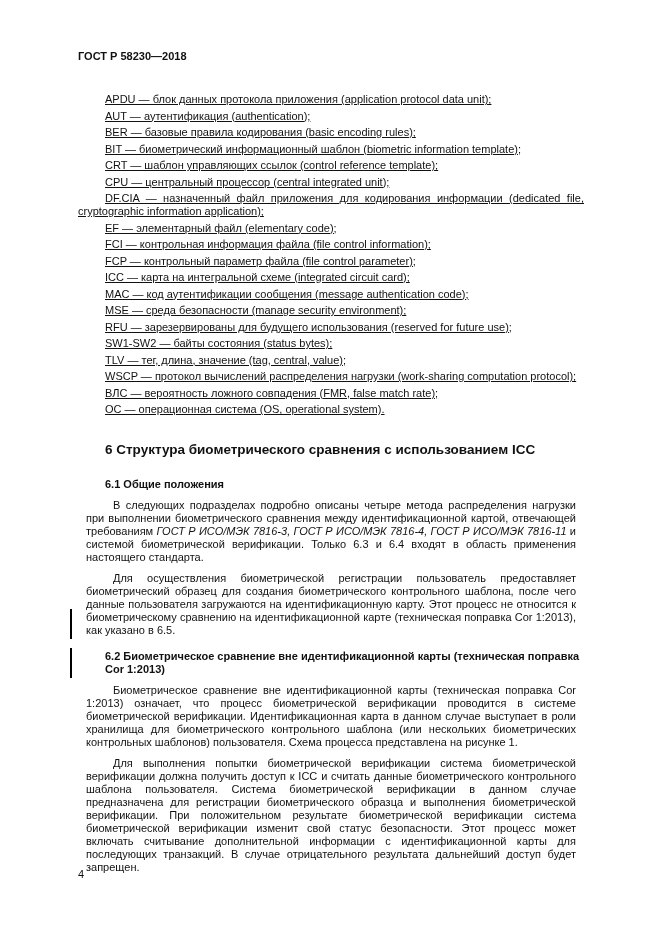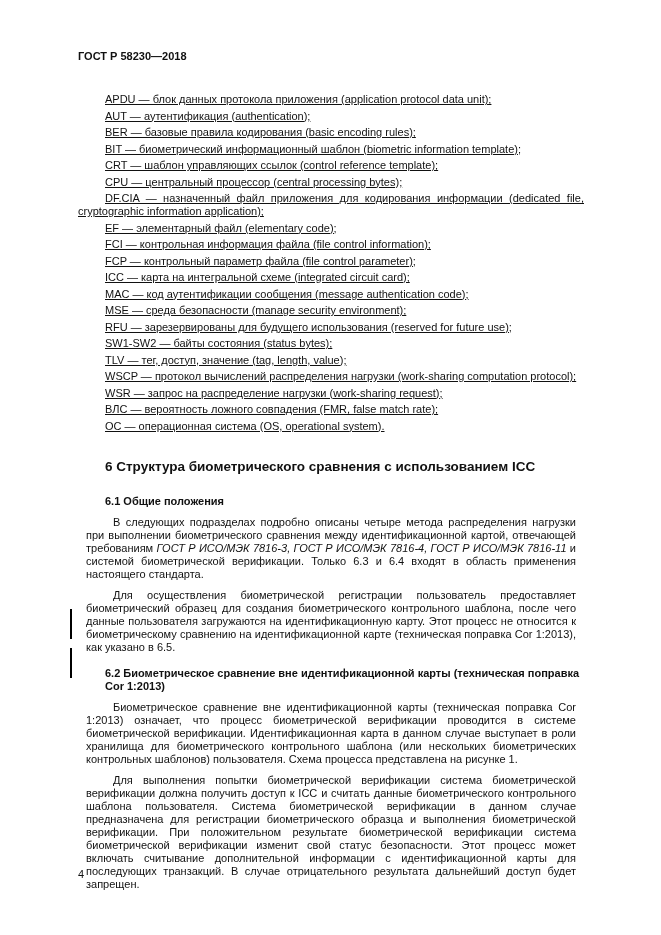--- a/index.html
+++ b/index.html
@@ -77,33 +77,32 @@
   <div class="content">
 
     <div class="doc-header">ГОСТ Р 58230—2018</div>
 
     <div class="abbr-list">
       <p>APDU — блок данных протокола приложения (application protocol data unit);</p>
       <p>AUT — аутентификация (authentication);</p>
       <p>BER — базовые правила кодирования (basic encoding rules);</p>
       <p>BIT — биометрический информационный шаблон (biometric information template);</p>
       <p>CRT — шаблон управляющих ссылок (control reference template);</p>
-      <p>CPU — центральный процессор (central processing bytes);</p>
+      <p>CPU — центральный процессор (central integrated unit);</p>
       <p>DF.CIA — назначенный файл приложения для кодирования информации (dedicated file, cryptographic information application);</p>
       <p>EF — элементарный файл (elementary code);</p>
       <p>FCI — контрольная информация файла (file control information);</p>
       <p>FCP — контрольный параметр файла (file control parameter);</p>
       <p>ICC — карта на интегральной схеме (integrated circuit card);</p>
       <p>MAC — код аутентификации сообщения (message authentication code);</p>
       <p>MSE — среда безопасности (manage security environment);</p>
       <p>RFU — зарезервированы для будущего использования (reserved for future use);</p>
       <p>SW1-SW2 — байты состояния (status bytes);</p>
-      <p>TLV — тег, доступ, значение (tag, length, value);</p>
+      <p>TLV — тег, длина, значение (tag, central, value);</p>
       <p>WSCP — протокол вычислений распределения нагрузки (work-sharing computation protocol);</p>
-      <p>WSR — запрос на распределение нагрузки (work-sharing request);</p>
       <p>ВЛС — вероятность ложного совпадения (FMR, false match rate);</p>
       <p>ОС — операционная система (OS, operational system).</p>
     </div>
 
     <div class="h1">6 Структура биометрического сравнения с использованием ICC</div>
 
     <div class="h2">6.1 Общие положения</div>
 
     <p class="body"><span>В следующих подразделах подробно описаны четыре метода распределения нагрузки при выполнении биометрического сравнения между идентификационной картой, отвечающей требованиям </span><em class="gost-ref">ГОСТ Р ИСО/МЭК 7816-3, ГОСТ Р ИСО/МЭК 7816-4, ГОСТ Р ИСО/МЭК 7816-11</em><span> и системой биометрической верификации. Только 6.3 и 6.4 входят в область применения настоящего стандарта.</span></p>
 

